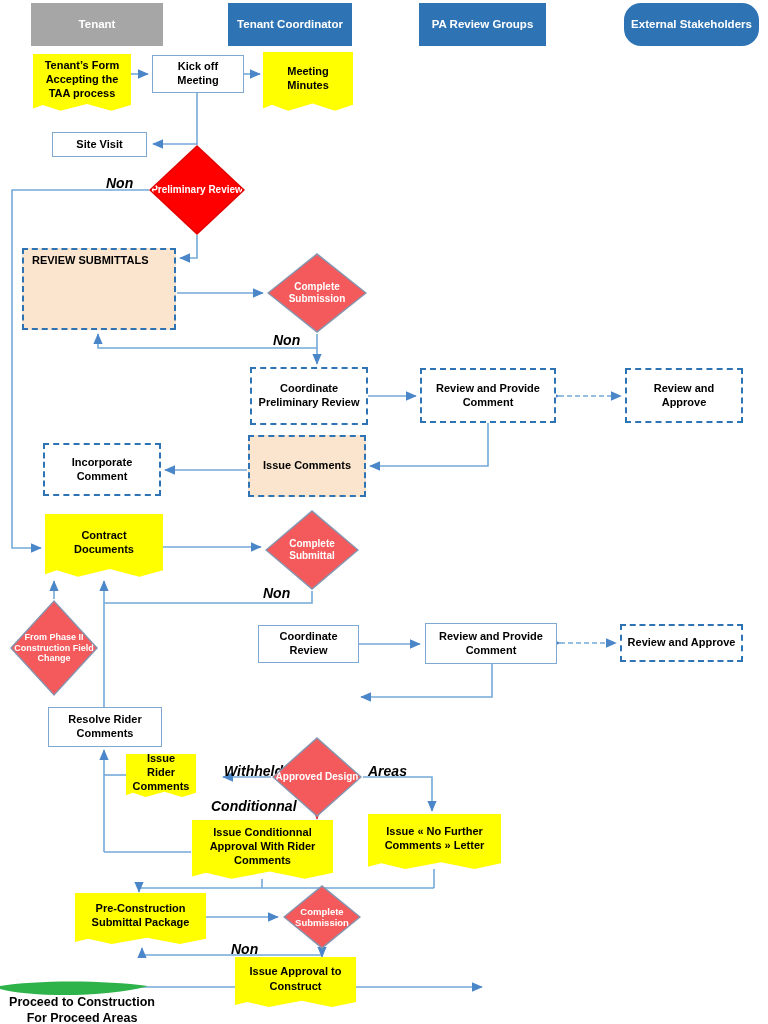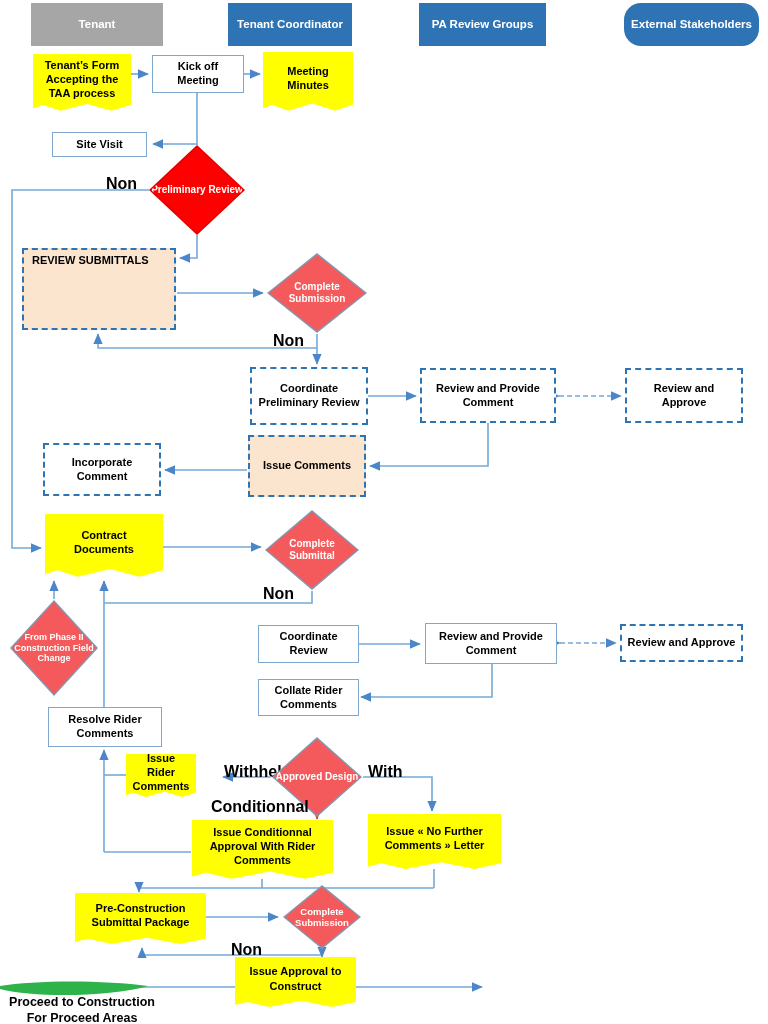--- a/index.html
+++ b/index.html
@@ -17,21 +17,21 @@
   .dashed{border:2.5px dashed #2E74B5;}
   
   .note{background:#FFFF00;display:flex;align-items:center;justify-content:center;text-align:center;
         font-weight:bold;font-size:11px;line-height:1.3;color:#000;padding:2px 6px 10px 6px;
         clip-path:polygon(0 0,100% 0,100% 88%,80% 98%,55% 86%,28% 98%,10% 88%,0 94%);}
   .tan-note{background:#FBE5CE;border:2.5px dashed #2E74B5;}
   
   .dia{clip-path:polygon(50% 0,100% 50%,50% 100%,0 50%);}
   .dia-inner{position:absolute;left:2px;top:2px;right:2px;bottom:2px;display:flex;align-items:center;
              justify-content:center;text-align:center;color:#fff;font-weight:bold;font-size:10px;line-height:1.2;}
-  .edge-label{font-weight:bold;font-size:16px;color:#000;}
+  .edge-label{font-weight:bold;font-size:14px;color:#000;font-style:italic;}
   ol.subs{margin:1px 0 0 0;padding-left:24px;font-weight:bold;font-size:11px;line-height:1.45;}
   .subs li{padding-left:6px;}
   .note-title{font-weight:bold;font-size:11px;}
   .proceed-text{font-weight:bold;font-size:12.5px;color:#000;text-align:center;line-height:1.25;}
   svg{display:block;}
 </style>
 </head>
 <body>
 
 <div id="canvas">
@@ -163,38 +163,35 @@
 
   <div class="abs proc" style="left:258px;top:625px;width:101px;height:38px;">
       <span>Coordinate Review</span>
     </div>
   <div class="abs proc" style="left:425px;top:623px;width:132px;height:41px;">
       <span>Review and Provide Comment</span>
     </div>
   <div class="abs proc dashed" style="left:620px;top:624px;width:123px;height:38px;">
       <span>Review and Approve</span>
     </div>
-  <div class="abs proc" style="left:258px;top:679px;width:101px;height:37px;">
-      <span>Collate Rider Comments</span>
-    </div>
 
   <div class="abs proc" style="left:48px;top:707px;width:114px;height:40px;">
       <span>Resolve Rider Comments</span>
     </div>
 
   <div class="abs note" style="left:126px;top:754px;width:70px;height:44px;">
       <span>Issue Rider Comments</span>
     </div>
   <div class="abs edge-label" style="left:224px;top:763px;">Withheld</div>
   <div class="abs dia" style="left:272px;top:737px;width:90px;height:80px;background:#8496B0;">
     <div class="dia-inner dia" style="background:#F4595B;">
         <span>Approved Design</span>
       </div>
   </div>
-  <div class="abs edge-label" style="left:368px;top:763px;">With</div>
+  <div class="abs edge-label" style="left:368px;top:763px;">Areas</div>
   <div class="abs edge-label" style="left:211px;top:798px;">Conditionnal</div>
 
   <div class="abs note" style="left:192px;top:820px;width:141px;height:60px;">
       <span>Issue Conditionnal Approval With Rider Comments</span>
     </div>
   <div class="abs note" style="left:368px;top:814px;width:133px;height:56px;">
       <span>Issue « No Further Comments » Letter</span>
     </div>
 
   <div class="abs note" style="left:75px;top:893px;width:131px;height:52px;">

